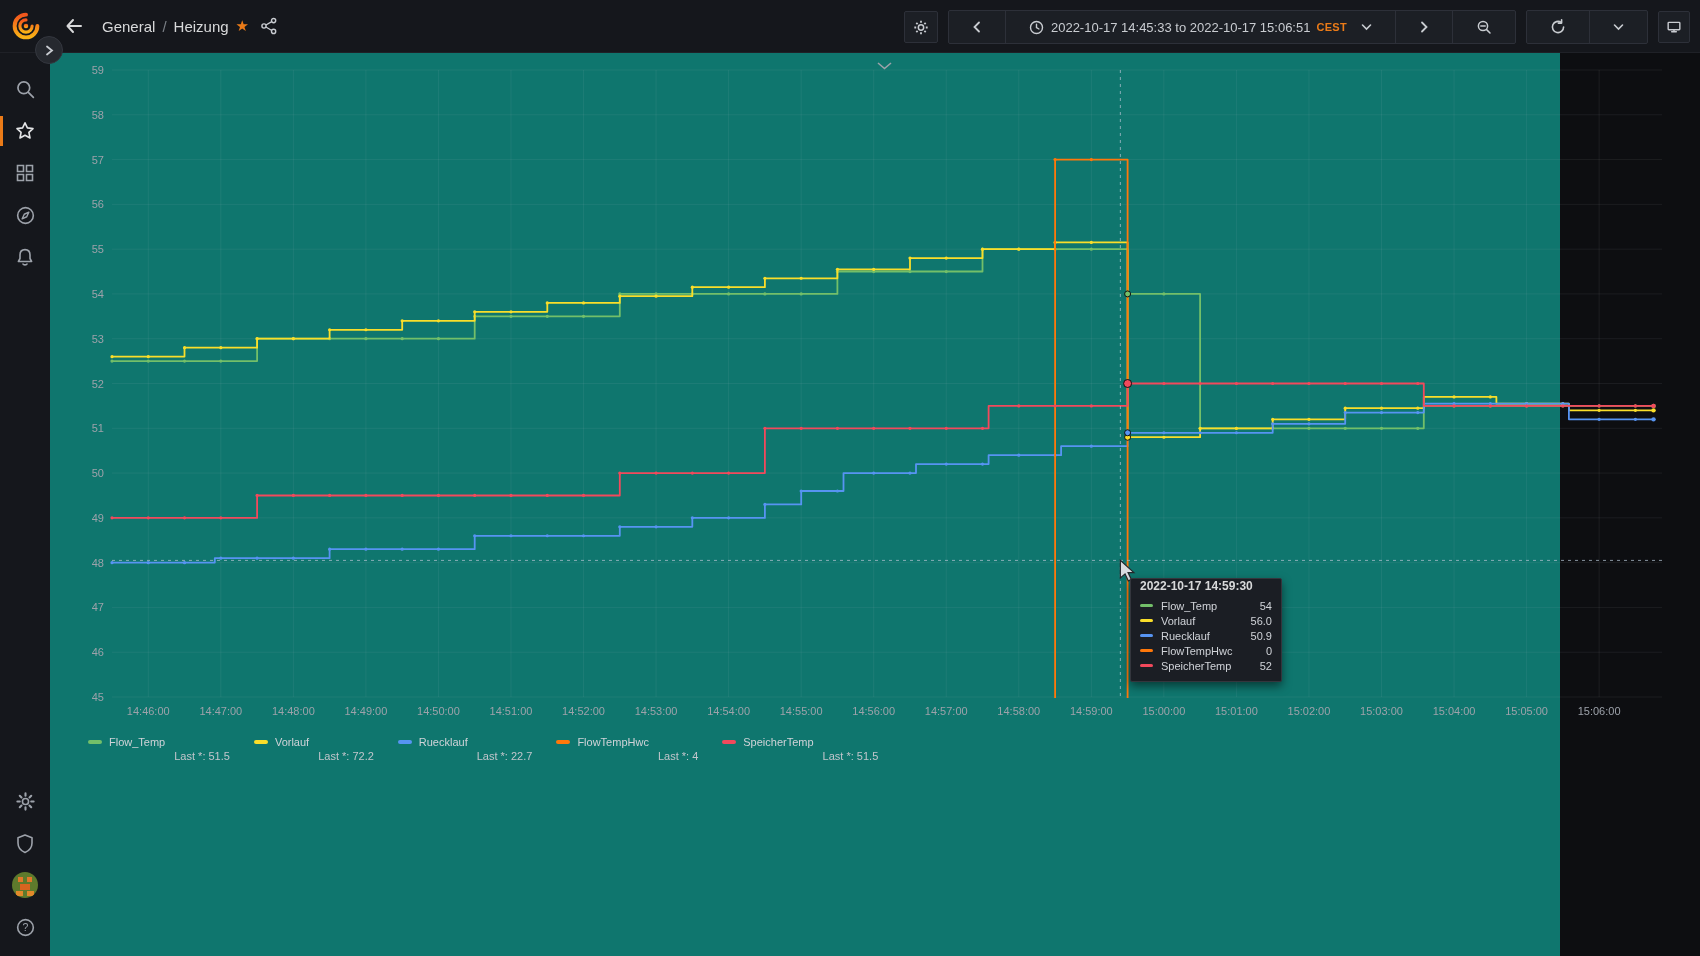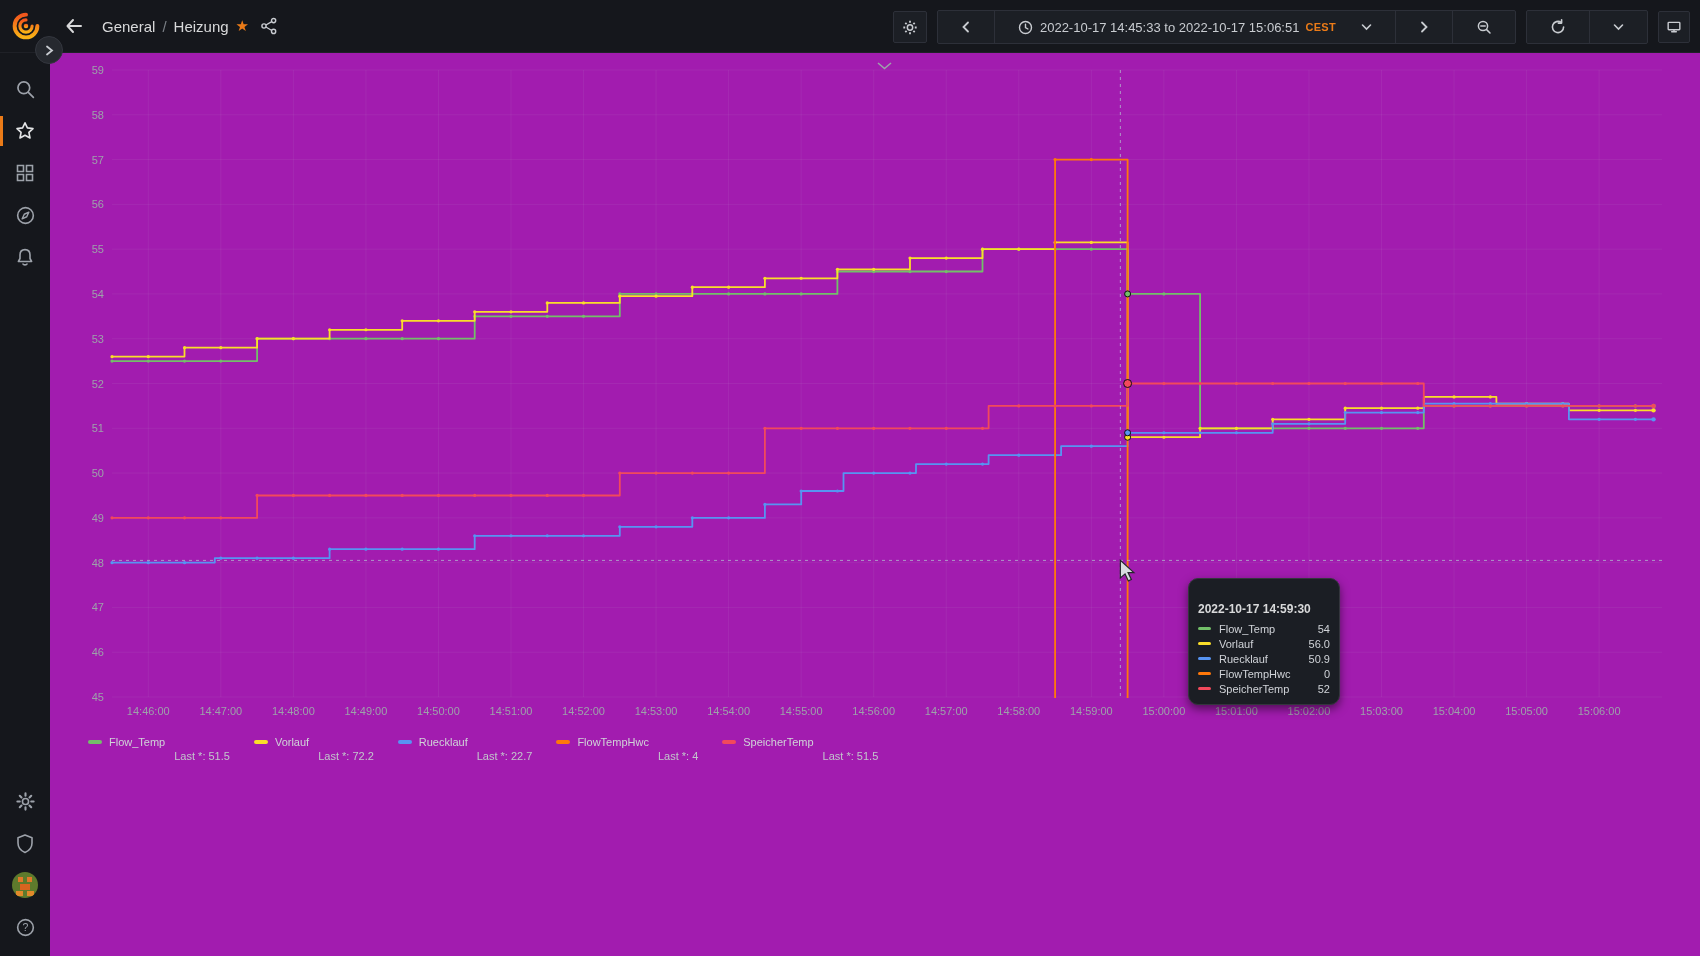--- a/index.html
+++ b/index.html
@@ -1,35 +1,35 @@
 <!DOCTYPE html>
 <html><head>
 <meta charset="utf-8">
 <style>
   html,body{margin:0;padding:0;background:#0d0e11;width:1700px;height:956px;overflow:hidden;
     font-family:"Liberation Sans", sans-serif; -webkit-font-smoothing:antialiased;}
-  .stage{position:relative;width:1700px;height:956px;background:#a21caf;}
+  .stage{position:relative;width:1560px;height:956px;background:#0f766e;}
 
   
   .topbar{position:absolute;left:0;top:0;width:1700px;height:52px;background:#15171c;
     border-bottom:1px solid #1f2127;display:flex;align-items:center;z-index:30;}
   .tb-left{display:flex;align-items:center;gap:14px;padding-left:12px;}
   .logo{width:28px;height:28px;margin-right:6px;}
   .iconbtn{background:none;border:none;cursor:pointer;display:flex;align-items:center;justify-content:center;padding:4px;}
   .crumb{font-size:15px;color:#d8d9da;display:flex;align-items:center;gap:7px;}
   .crumb .sep{color:#7b8087;}
   .crumb-star{color:#eb7b18;font-size:15px;}
   .tb-right{position:absolute;right:10px;top:10px;display:flex;align-items:center;gap:10px;}
   .btn{height:32px;background:#1c1f25;border:1px solid #2d3039;border-radius:2px;color:#c9ccd1;
     display:flex;align-items:center;justify-content:center;padding:0 8px;cursor:pointer;box-sizing:border-box;}
   .btngroup{display:flex;align-items:stretch;height:32px;background:#1c1f25;border:1px solid #2d3039;border-radius:2px;}
   .btngroup .seg{display:flex;align-items:center;padding:0 23px;cursor:pointer;}
   .btngroup .seg + .seg{border-left:1px solid #2d3039;}
   .timetext{font-size:13px;color:#c9ccd1;margin:0 6px 0 7px;white-space:nowrap;}
-  .tz{font-size:11px;font-weight:700;color:#eb7b18;margin-right:25px;letter-spacing:.3px;}
+  .tz{font-size:11px;font-weight:700;color:#eb7b18;margin-right:14px;letter-spacing:.3px;}
   svg.ic{display:block;}
   .ic *{vector-effect:non-scaling-stroke;}
 
   
   .sidebar{position:absolute;left:0;top:52px;width:50px;height:904px;background:#15171c;z-index:25;
     display:flex;flex-direction:column;align-items:stretch;}
   .side-item{height:42px;display:flex;align-items:center;justify-content:center;position:relative;cursor:pointer;color:#9da2aa;}
   .side-item.active{color:#e4e5e7;}
   .side-item.active::before{content:"";position:absolute;left:0;top:6px;bottom:6px;width:3px;background:#eb7b18;}
   .side-bottom{margin-top:auto;margin-bottom:8px;display:flex;flex-direction:column;}
@@ -45,22 +45,22 @@
   .chev{stroke:#9da2aa;stroke-width:1.6;fill:none;}
 
   
   .legend{position:absolute;left:88px;top:722px;display:flex;align-items:center;gap:24px;z-index:10;}
   .lg-item{display:flex;align-items:center;cursor:pointer;}
   .lg-swatch{width:14px;height:4px;border-radius:2px;margin-right:7px;}
   .lg-name{font-size:11px;color:#d0d3d8;}
   .lg-last{font-size:11px;color:#c2c6cc;margin-left:9px;margin-top:28px;}
 
   
-  .tooltip{position:absolute;left:1188px;top:578px;width:152px;background:#1b1e24;border:1px solid #34363d;
-    border-radius:10px;box-shadow:0 4px 10px rgba(0,0,0,.5);padding:23px 9px 8px 9px;z-index:20;box-sizing:border-box;}
+  .tooltip{position:absolute;left:1130px;top:578px;width:152px;background:#1b1e24;border:1px solid #34363d;
+    border-radius:2px;box-shadow:0 4px 10px rgba(0,0,0,.5);padding:0 9px 8px 9px;z-index:20;box-sizing:border-box;}
   .tt-header{font-size:12px;font-weight:700;color:#d8d9da;margin-bottom:5px;white-space:nowrap;}
   .tt-row{display:flex;align-items:center;height:15px;font-size:11px;color:#d0d3d8;}
   .tt-swatch{width:13px;height:3px;border-radius:2px;margin-right:8px;flex:none;}
   .tt-name{flex:1;white-space:nowrap;}
   .tt-val{margin-left:8px;}
 </style>
 </head>
 <body>
 
 <div class="stage">

